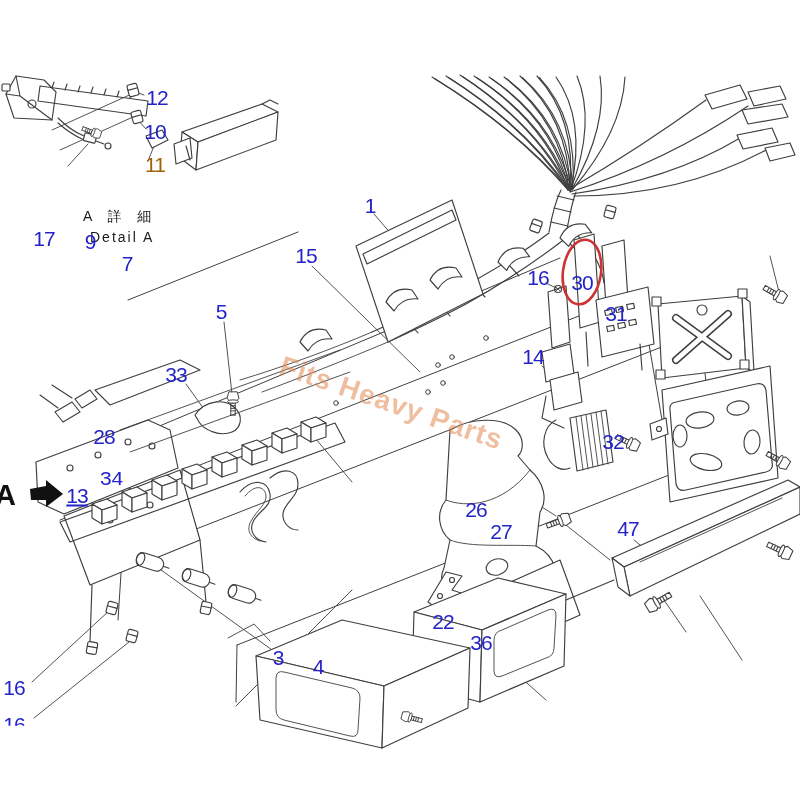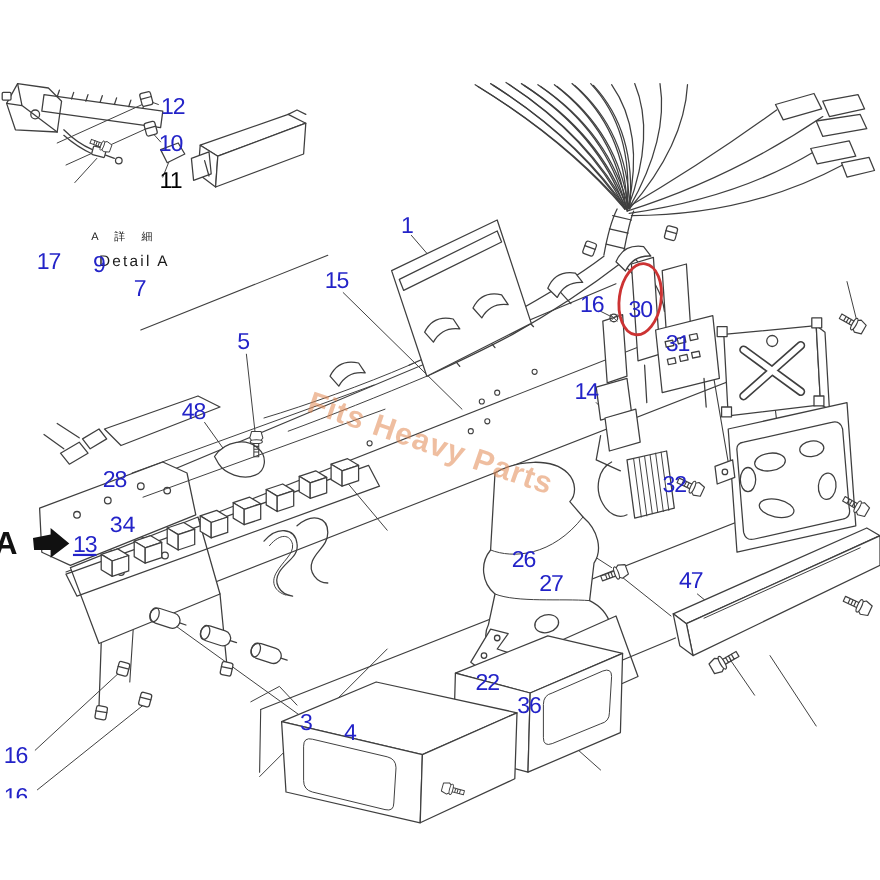--- a/index.html
+++ b/index.html
@@ -2,21 +2,21 @@
 <html><head>
 <meta charset="utf-8">
 <style>
   html,body{margin:0;padding:0;background:#fff;}
   .stage{position:relative;width:800px;height:800px;background:#fff;overflow:hidden;
          font-family:"Liberation Sans",sans-serif;}
   .stage svg{position:absolute;left:0;top:0;z-index:1;}
   .watermark{position:absolute;left:286px;top:350px;z-index:2;font-size:28px;font-weight:bold;
              letter-spacing:1px;white-space:nowrap;transform:rotate(19deg);transform-origin:left top;
              opacity:.55;}
-  .detail-jp{position:absolute;left:83px;top:208px;z-index:3;font-size:10px;letter-spacing:6px;
+  .detail-jp{position:absolute;left:83px;top:208px;z-index:3;font-size:14px;letter-spacing:6px;
              color:#1a1a1a;white-space:nowrap;}
   .detail-en{position:absolute;left:90px;top:229px;z-index:3;font-size:14px;letter-spacing:2px;
              color:#1a1a1a;white-space:nowrap;}
   .view-a{position:absolute;left:-5px;top:479px;z-index:3;font-size:29px;font-weight:bold;color:#111;}
   .part-label{position:absolute;z-index:4;font-size:21px;line-height:1;letter-spacing:-1px;
               transform:translate(-50%,-50%);white-space:nowrap;}
   .part-label.clipped{clip-path:inset(0 0 42% 0);}
 </style>
 </head>
 <body>
@@ -310,32 +310,32 @@
 
 <div class="watermark" style="color: rgb(226, 138, 84);">Fits Heavy Parts</div>
 
 <div class="detail-jp">A 詳 細</div>
 <div class="detail-en">Detail A</div>
 <div class="view-a">A</div>
 
 <div id="labels-layer">
       <div class="part-label" style="left: 157px; top: 97px; color: rgb(35, 35, 200);">12</div>
       <div class="part-label" style="left: 155px; top: 131px; color: rgb(35, 35, 200);">10</div>
-      <div class="part-label" style="left: 155px; top: 164px; color: #000000;">11</div>
+      <div class="part-label" style="left: 155px; top: 164px; color: #a16207;">11</div>
       <div class="part-label" style="left: 44px; top: 238px; color: rgb(35, 35, 200);">17</div>
       <div class="part-label" style="left: 90px; top: 241px; color: rgb(35, 35, 200);">9</div>
       <div class="part-label" style="left: 127px; top: 263px; color: rgb(35, 35, 200);">7</div>
       <div class="part-label" style="left: 370px; top: 205px; color: rgb(35, 35, 200);">1</div>
       <div class="part-label" style="left: 306px; top: 255px; color: rgb(35, 35, 200);">15</div>
       <div class="part-label" style="left: 221px; top: 311px; color: rgb(35, 35, 200);">5</div>
       <div class="part-label" style="left: 538px; top: 277px; color: rgb(35, 35, 200);">16</div>
       <div class="part-label" style="left: 582px; top: 282px; color: rgb(35, 35, 200);">30</div>
       <div class="part-label" style="left: 616px; top: 313px; color: rgb(35, 35, 200);">31</div>
       <div class="part-label" style="left: 533px; top: 356px; color: rgb(35, 35, 200);">14</div>
-      <div class="part-label" style="left: 176px; top: 374px; color: rgb(35, 35, 200);">48</div>
+      <div class="part-label" style="left: 176px; top: 374px; color: rgb(35, 35, 200);">33</div>
       <div class="part-label" style="left: 104px; top: 436px; color: rgb(35, 35, 200);">28</div>
       <div class="part-label" style="left: 111px; top: 479px; color: rgb(35, 35, 200); font-family: Liberation Mono, monospace;">34</div>
       <div class="part-label" style="left: 77px; top: 495px; color: rgb(35, 35, 200); text-decoration: underline;">13</div>
       <div class="part-label" style="left: 613px; top: 441px; color: rgb(35, 35, 200);">32</div>
       <div class="part-label" style="left: 476px; top: 509px; color: rgb(35, 35, 200);">26</div>
       <div class="part-label" style="left: 501px; top: 531px; color: rgb(35, 35, 200); text-align: center;">27</div>
       <div class="part-label" style="left: 628px; top: 528px; color: rgb(35, 35, 200);">47</div>
       <div class="part-label" style="left: 443px; top: 621px; color: rgb(35, 35, 200);">22</div>
       <div class="part-label" style="left: 481px; top: 642px; color: rgb(35, 35, 200);">36</div>
       <div class="part-label" style="left: 278px; top: 657px; color: rgb(35, 35, 200);">3</div>

